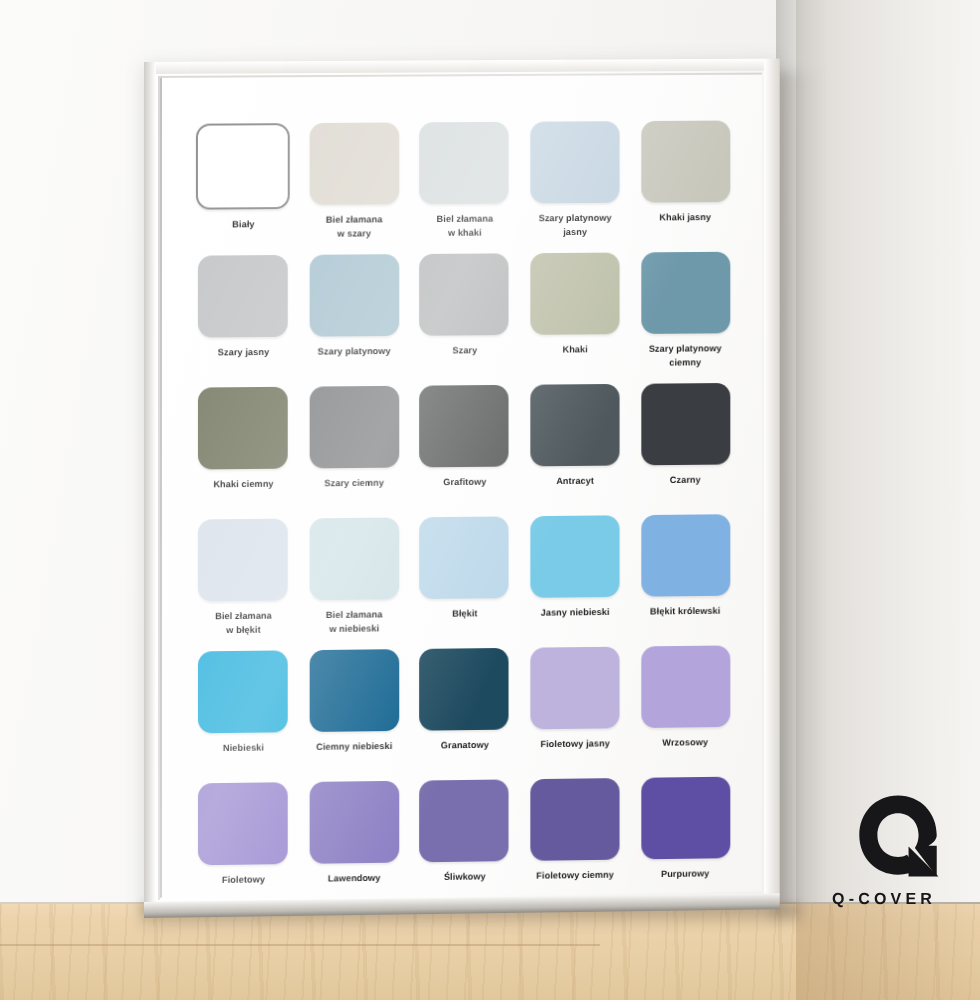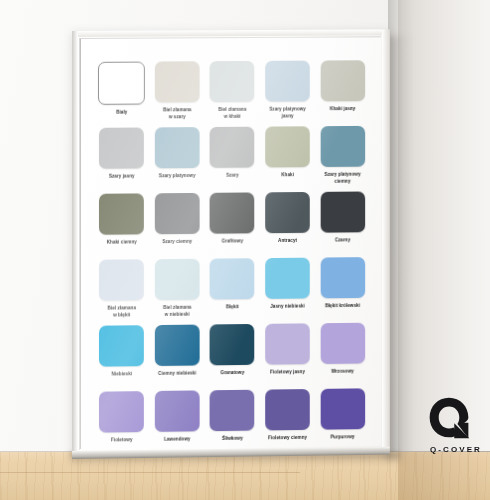--- a/index.html
+++ b/index.html
@@ -127,21 +127,21 @@
     font-weight:bold;
     line-height:1.42;
     color:#1d1d1d;
     text-align:center;
     letter-spacing:.05px;
     max-width:62px;
   }
 
   
   .logo{
-    position:absolute;left:416px;top:396px;width:66px;text-align:right;
+    position:absolute;left:416px;top:396px;width:66px;text-align:left;
   }
   .logo-q{
     position:relative;width:44px;height:44px;margin:0 auto;
   }
   .logo-q svg{display:block;}
   .logo-text{
     margin-top:5px;
     font-size:8px;
     letter-spacing:2.1px;
     font-weight:bold;

